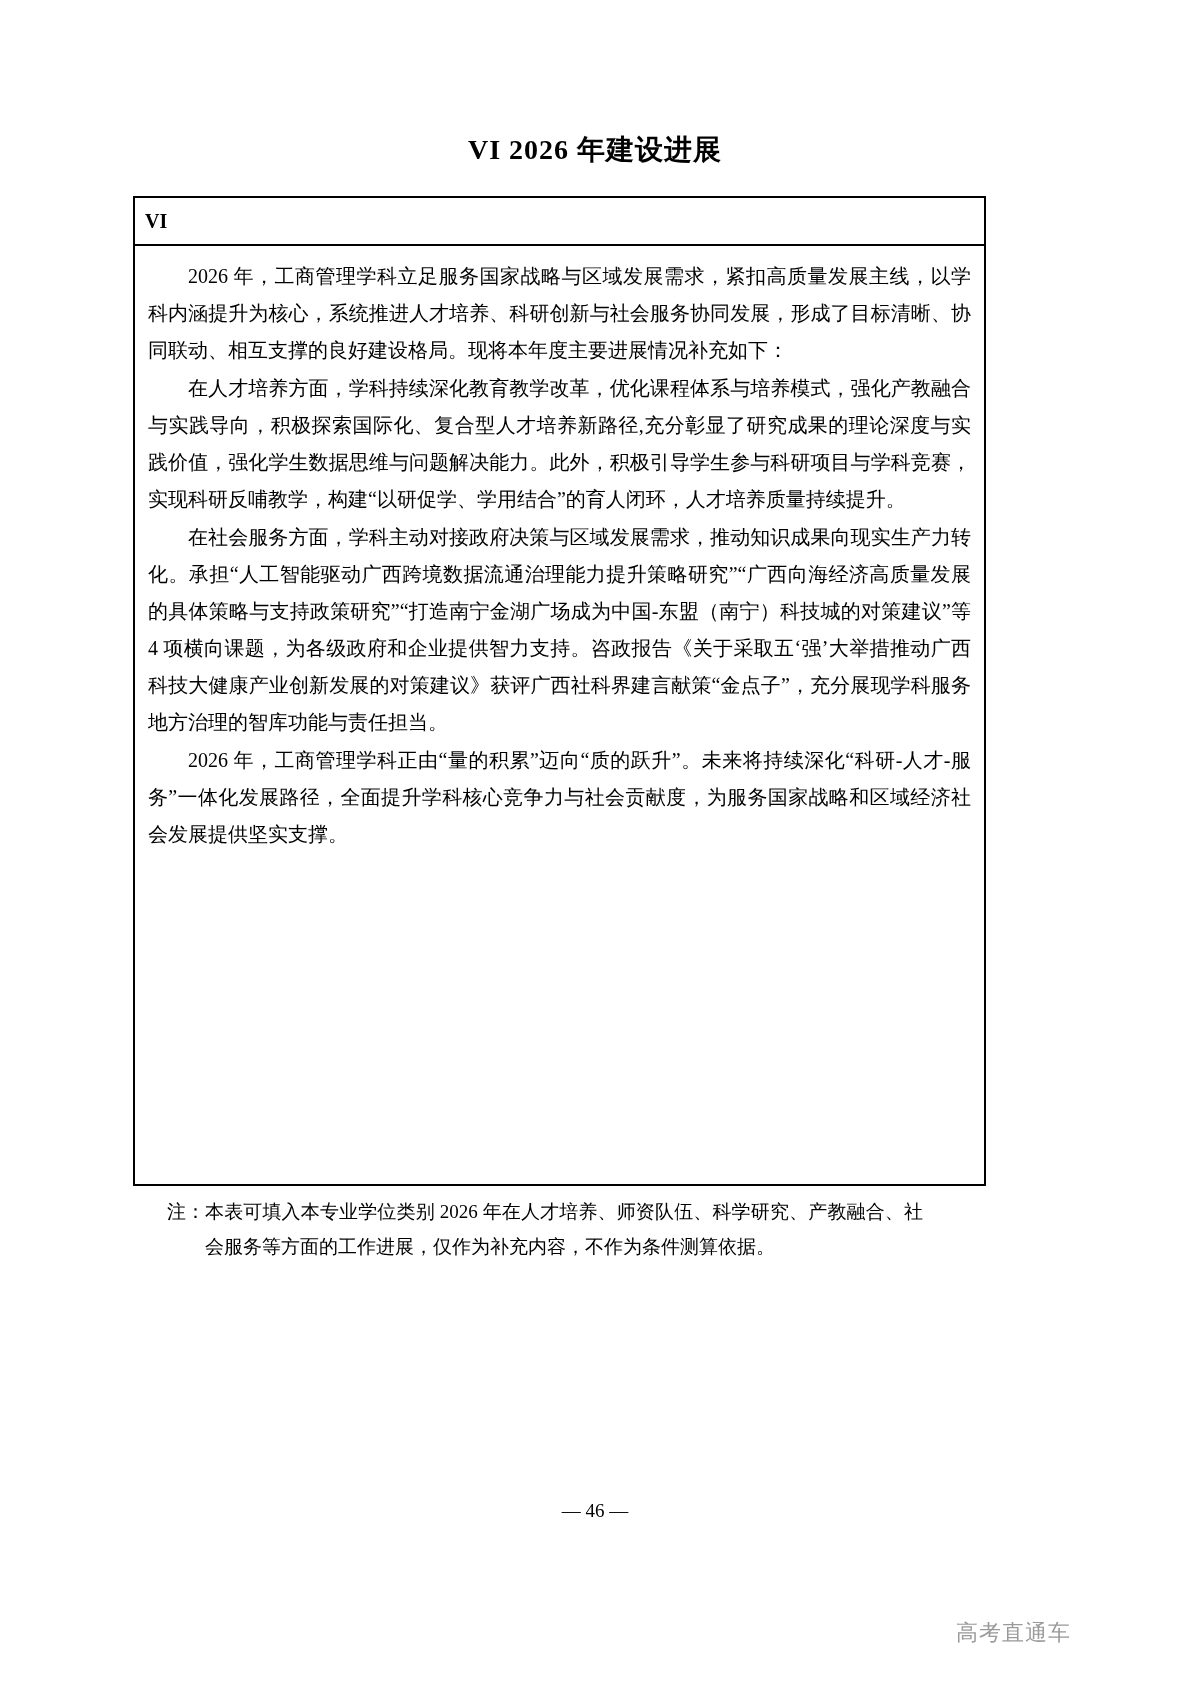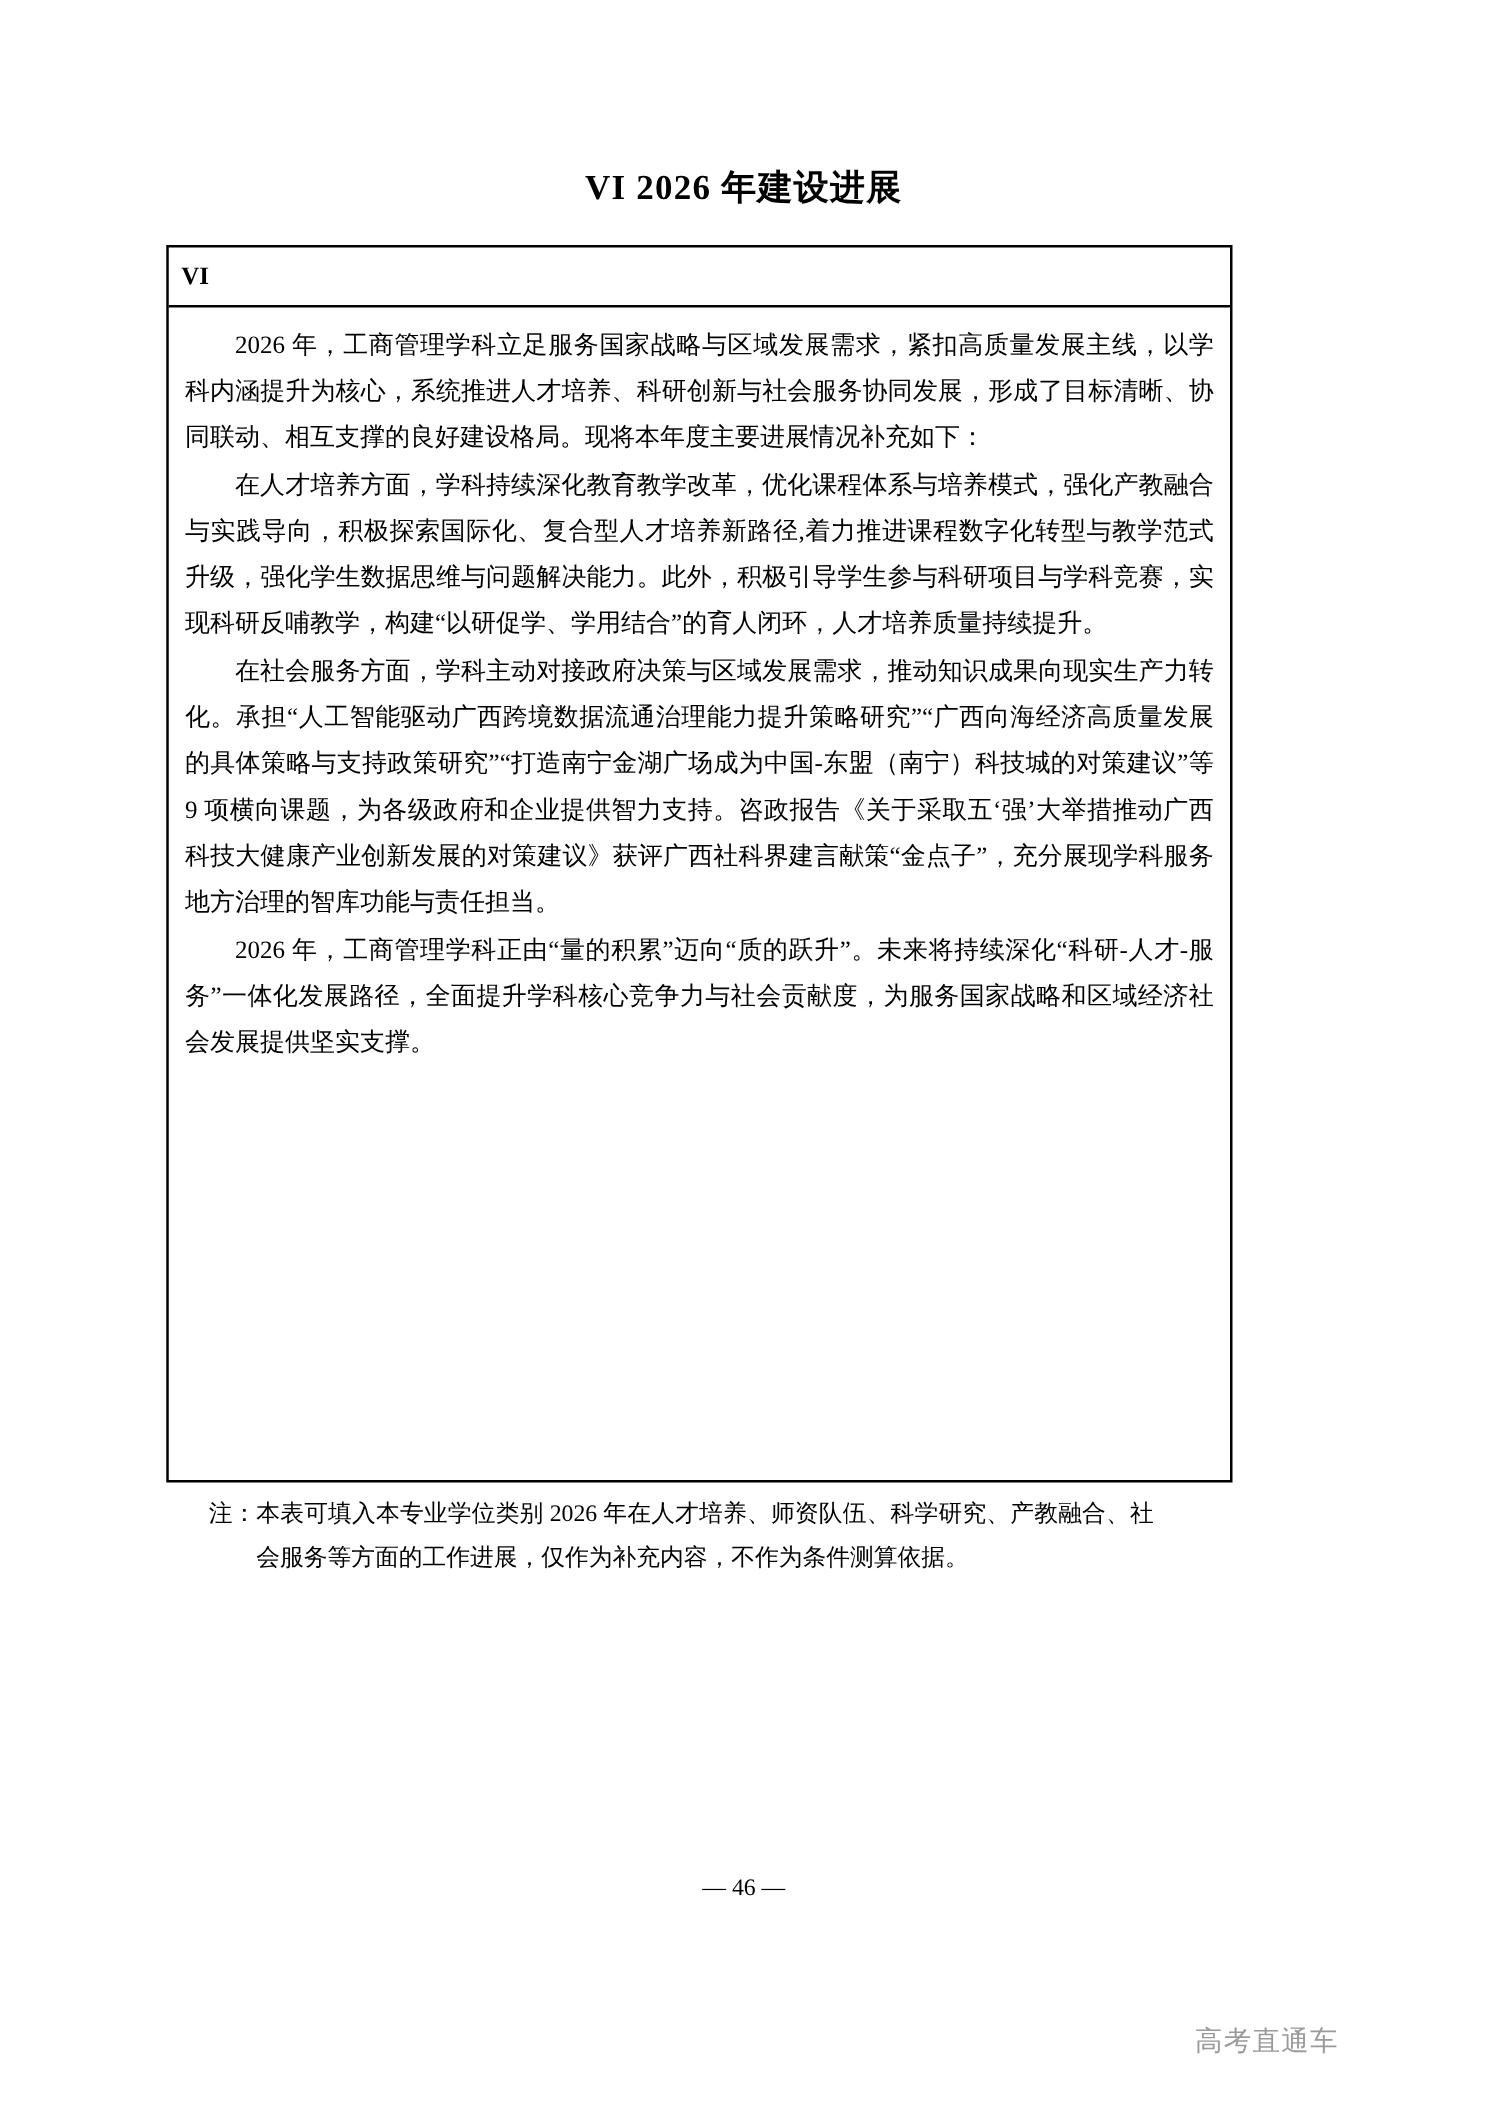--- a/index.html
+++ b/index.html
@@ -88,22 +88,22 @@
 <body>
 
 <div class="doc-title">VI 2026 年建设进展</div>
 
 <div class="form-box">
   <div class="form-header">
     <span class="section-number">VI</span>
   </div>
   <div class="form-body">
     <p>2026 年，工商管理学科立足服务国家战略与区域发展需求，紧扣高质量发展主线，以学科内涵提升为核心，系统推进人才培养、科研创新与社会服务协同发展，形成了目标清晰、协同联动、相互支撑的良好建设格局。现将本年度主要进展情况补充如下：</p>
-    <p>在人才培养方面，学科持续深化教育教学改革，优化课程体系与培养模式，强化产教融合与实践导向，积极探索国际化、复合型人才培养新路径,着力推进课程数字化转型与教学范式升级，强化学生数据思维与问题解决能力。此外，积极引导学生参与科研项目与学科竞赛，实现科研反哺教学，构建“以研促学、学用结合”的育人闭环，人才培养质量持续提升。</p>
-    <p>在社会服务方面，学科主动对接政府决策与区域发展需求，推动知识成果向现实生产力转化。承担“人工智能驱动广西跨境数据流通治理能力提升策略研究”“广西向海经济高质量发展的具体策略与支持政策研究”“打造南宁金湖广场成为中国-东盟（南宁）科技城的对策建议”等 9 项横向课题，为各级政府和企业提供智力支持。咨政报告《关于采取五‘强’大举措推动广西科技大健康产业创新发展的对策建议》获评广西社科界建言献策“金点子”，充分展现学科服务地方治理的智库功能与责任担当。</p>
+    <p>在人才培养方面，学科持续深化教育教学改革，优化课程体系与培养模式，强化产教融合与实践导向，积极探索国际化、复合型人才培养新路径,充分彰显了研究成果的理论深度与实践价值，强化学生数据思维与问题解决能力。此外，积极引导学生参与科研项目与学科竞赛，实现科研反哺教学，构建“以研促学、学用结合”的育人闭环，人才培养质量持续提升。</p>
+    <p>在社会服务方面，学科主动对接政府决策与区域发展需求，推动知识成果向现实生产力转化。承担“人工智能驱动广西跨境数据流通治理能力提升策略研究”“广西向海经济高质量发展的具体策略与支持政策研究”“打造南宁金湖广场成为中国-东盟（南宁）科技城的对策建议”等 4 项横向课题，为各级政府和企业提供智力支持。咨政报告《关于采取五‘强’大举措推动广西科技大健康产业创新发展的对策建议》获评广西社科界建言献策“金点子”，充分展现学科服务地方治理的智库功能与责任担当。</p>
     <p>2026 年，工商管理学科正由“量的积累”迈向“质的跃升”。未来将持续深化“科研-人才-服务”一体化发展路径，全面提升学科核心竞争力与社会贡献度，为服务国家战略和区域经济社会发展提供坚实支撑。</p>
   </div>
 </div>
 
 <div class="note">
   <span class="note-label">注：</span>
   <span class="note-text">本表可填入本专业学位类别 2026 年在人才培养、师资队伍、科学研究、产教融合、社会服务等方面的工作进展，仅作为补充内容，不作为条件测算依据。</span>
 </div>
 
 <div class="page-number">— 46 —</div>

